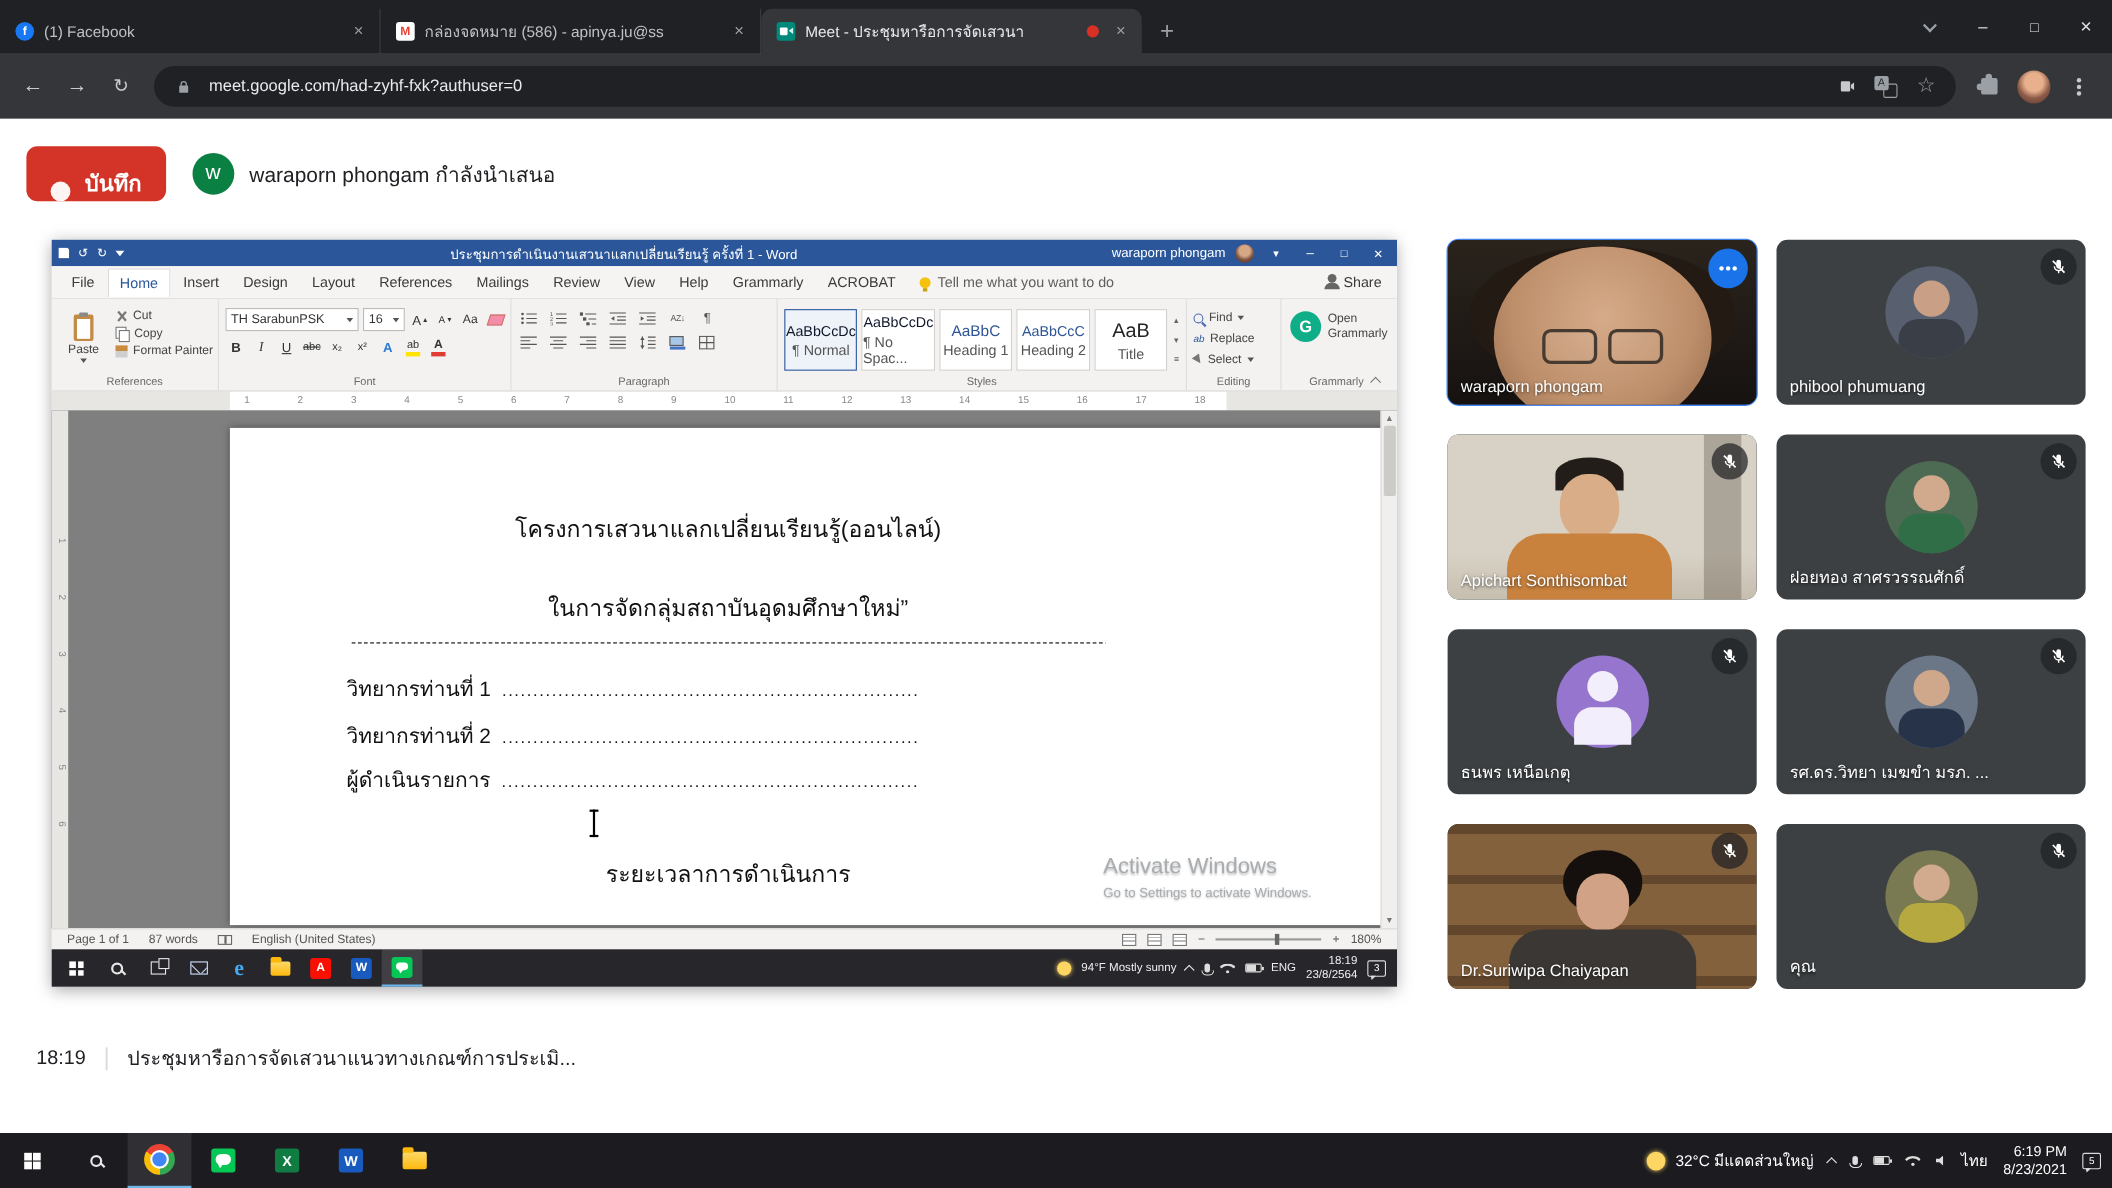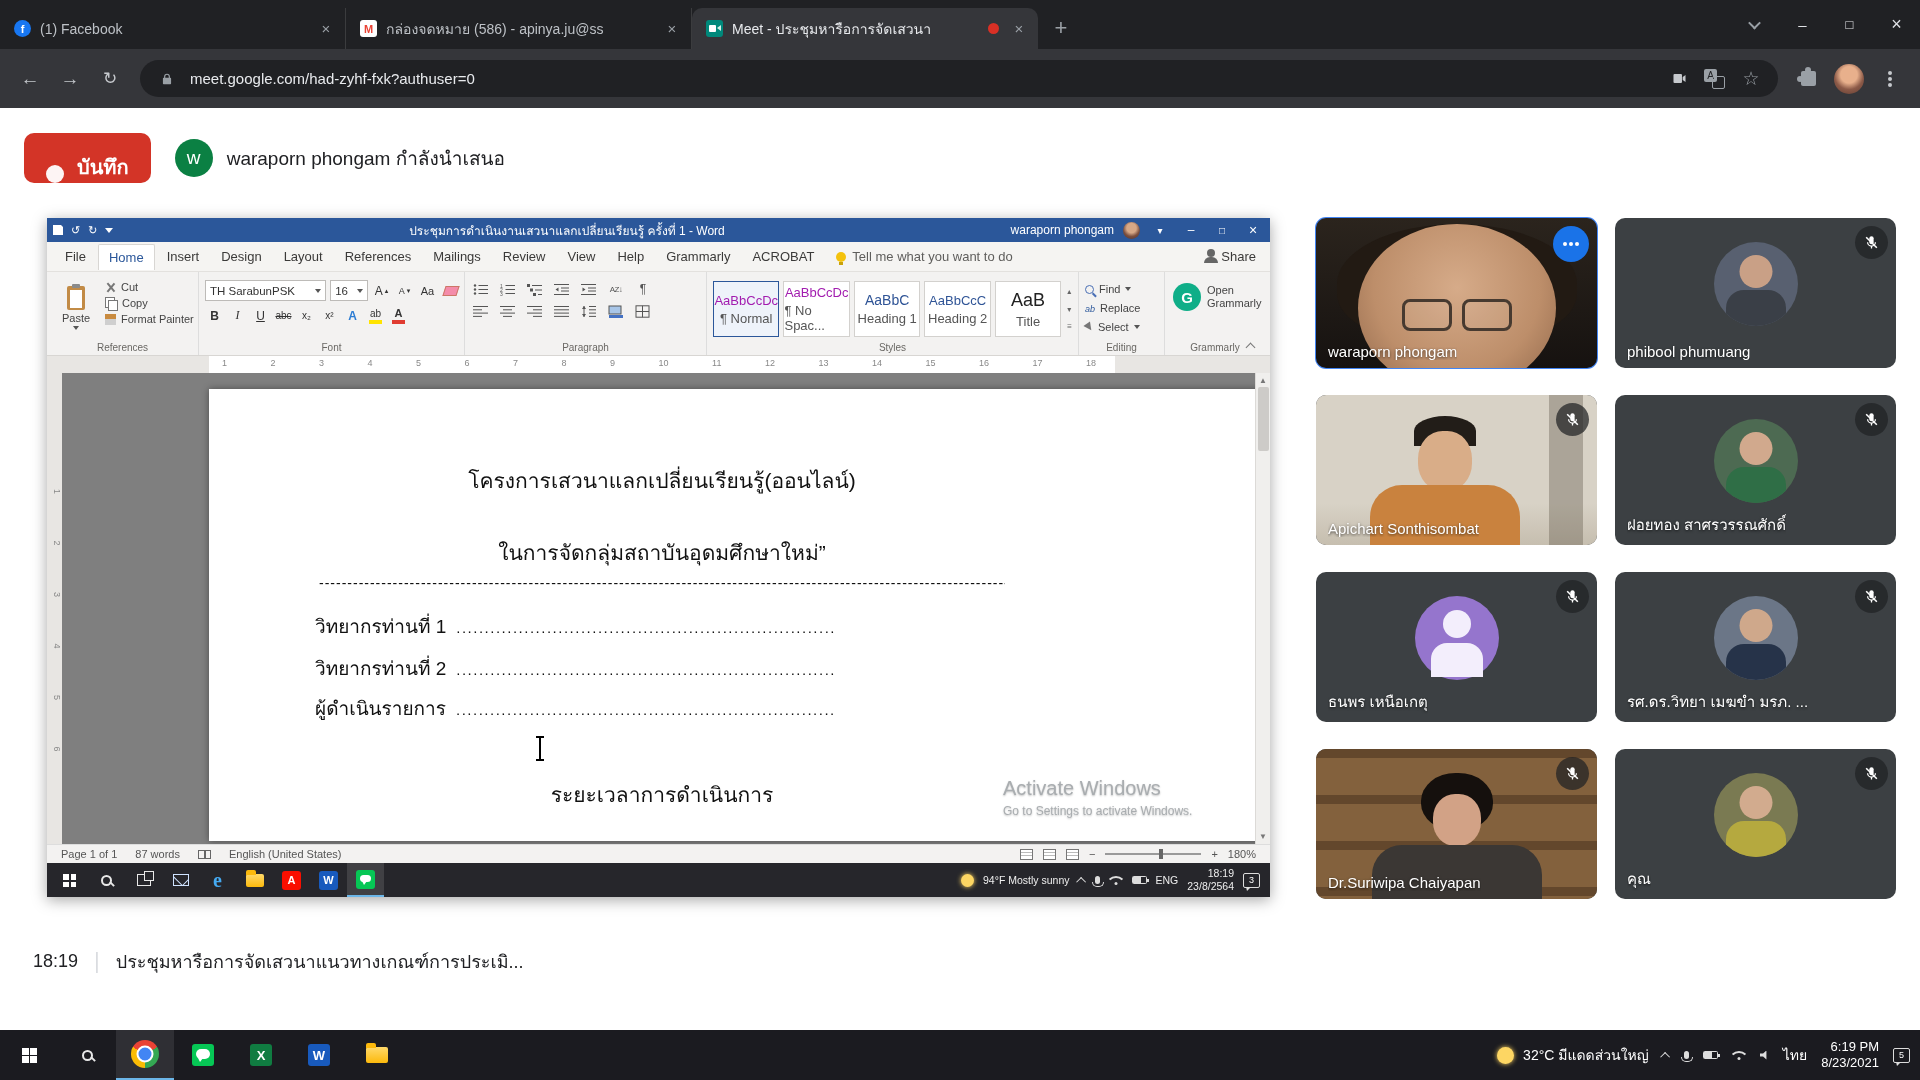--- a/index.html
+++ b/index.html
@@ -126,21 +126,21 @@
 .g-fc::before{content:"A";font-size:11px;font-weight:bold}
 .g-fc::after{content:"";width:13px;height:4px;background:#e03c31}
 .para-rows{display:flex;flex-direction:column;gap:6px;padding-top:4px}
 .prow{display:flex;align-items:center;gap:7px}
 .pbtn{width:20px;height:16px;display:flex;align-items:center;justify-content:center}
 .g-pilcrow::before{content:"¶";color:#555;font-size:12px}
 .g-az::before{content:"AZ↓";font-size:8px;color:#555;letter-spacing:-.5px}
 .styles-row{display:flex;gap:4px;padding-top:4px}
 .stylebox{width:88px;height:56px;background:#fff;border:1px solid #d3d1ce;display:flex;flex-direction:column;align-items:center;justify-content:center;gap:3px}
 .stylebox.selected{border:1px solid #2b579a;background:#eef3fa}
-.st-preview{font-size:13px;color:#a21caf}
+.st-preview{font-size:13px;color:#0f172a}
 .st-preview.h1{color:#2f5496;font-size:14px}
 .st-preview.h2{color:#2f5496;font-size:13px}
 .st-preview.title{font-size:18px;color:#222}
 .st-name{font-size:13px;color:#555}
 .styles-scroll{display:flex;flex-direction:column;justify-content:space-between;padding:6px 2px;font-size:8px;color:#666}
 .edit-col{display:flex;flex-direction:column;gap:7px;padding-top:6px}
 .ic-find{width:9px;height:9px;border:1.5px solid #4a6fb5;border-radius:50%;position:relative;flex:none}
 .ic-find::after{content:"";position:absolute;right:-4px;bottom:-3px;width:5px;height:1.6px;background:#4a6fb5;transform:rotate(45deg)}
 .ic-repl::before{content:"ab";font-size:9px;color:#2b579a;font-style:italic}
 .ic-sel{width:0;height:0;border-left:4px solid transparent;border-right:4px solid transparent;border-top:8px solid #777;transform:rotate(-35deg)}

